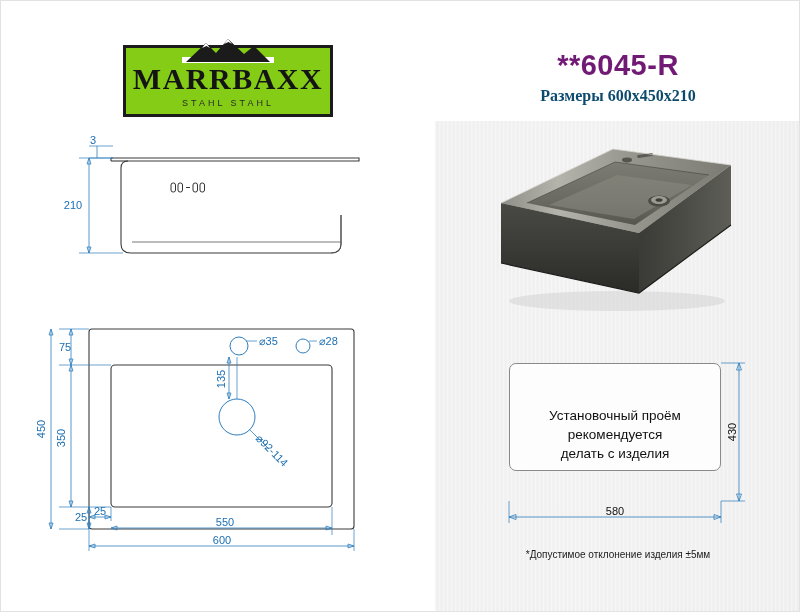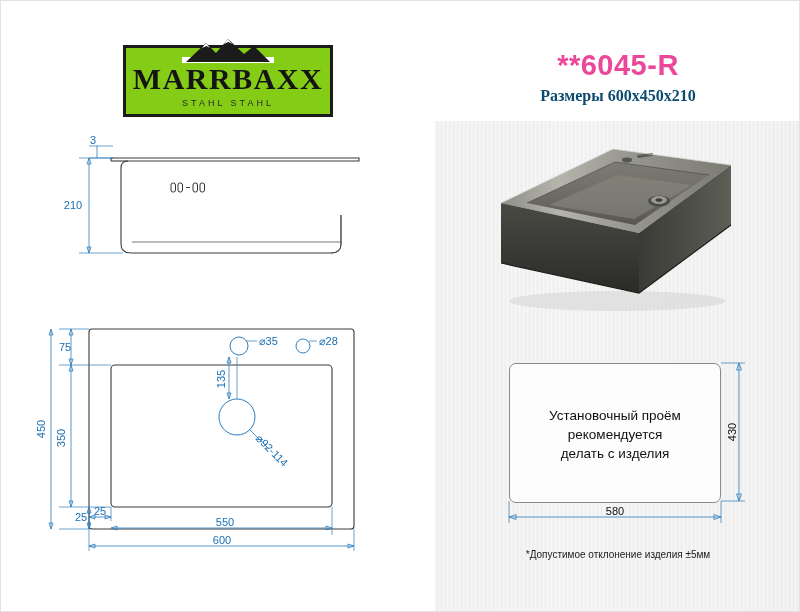--- a/index.html
+++ b/index.html
@@ -92,21 +92,21 @@
   
   #model-title {
     position: absolute;
     left: 434px;
     top: 48px;
     width: 366px;
     text-align: center;
     font-family: "Liberation Sans", sans-serif;
     font-weight: bold;
     font-size: 29px;
-    color: #ec4899;
+    color: #701a75;
     letter-spacing: 0.5px;
   }
   #model-dims {
     position: absolute;
     left: 434px;
     top: 86px;
     width: 366px;
     text-align: center;
     font-family: Liberation Serif, serif;
     font-weight: bold;
@@ -122,21 +122,21 @@
     width: 256px;
     height: 182px;
   }
 
   
   #note-card {
     position: absolute;
     left: 508px;
     top: 362px;
     width: 212px;
-    height: 140px;
+    height: 108px;
     background: #fdfdfd;
     border: 1px solid #8a8a8a;
     border-radius: 7px;
     box-sizing: border-box;
   }
   #note-text {
     position: absolute;
     left: 0;
     right: 0;
     top: 42px;

